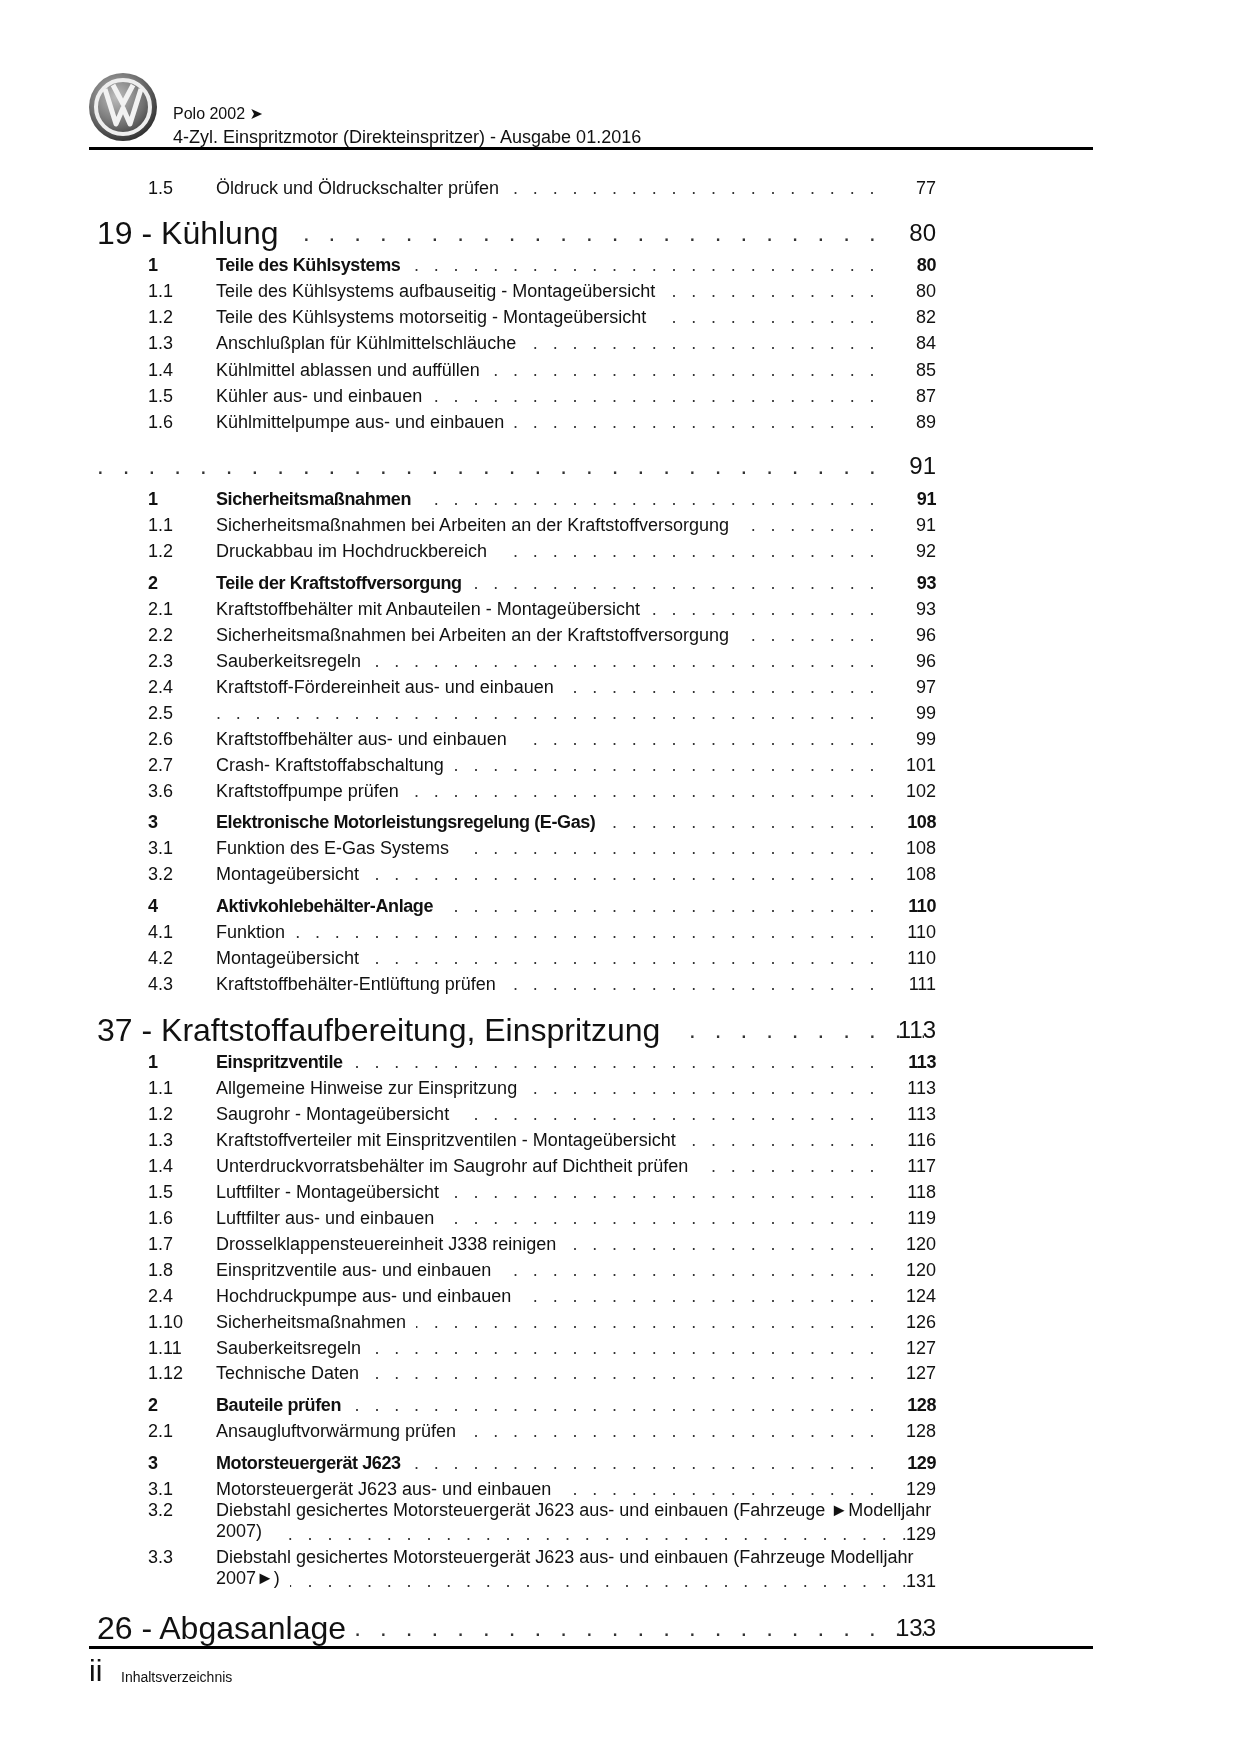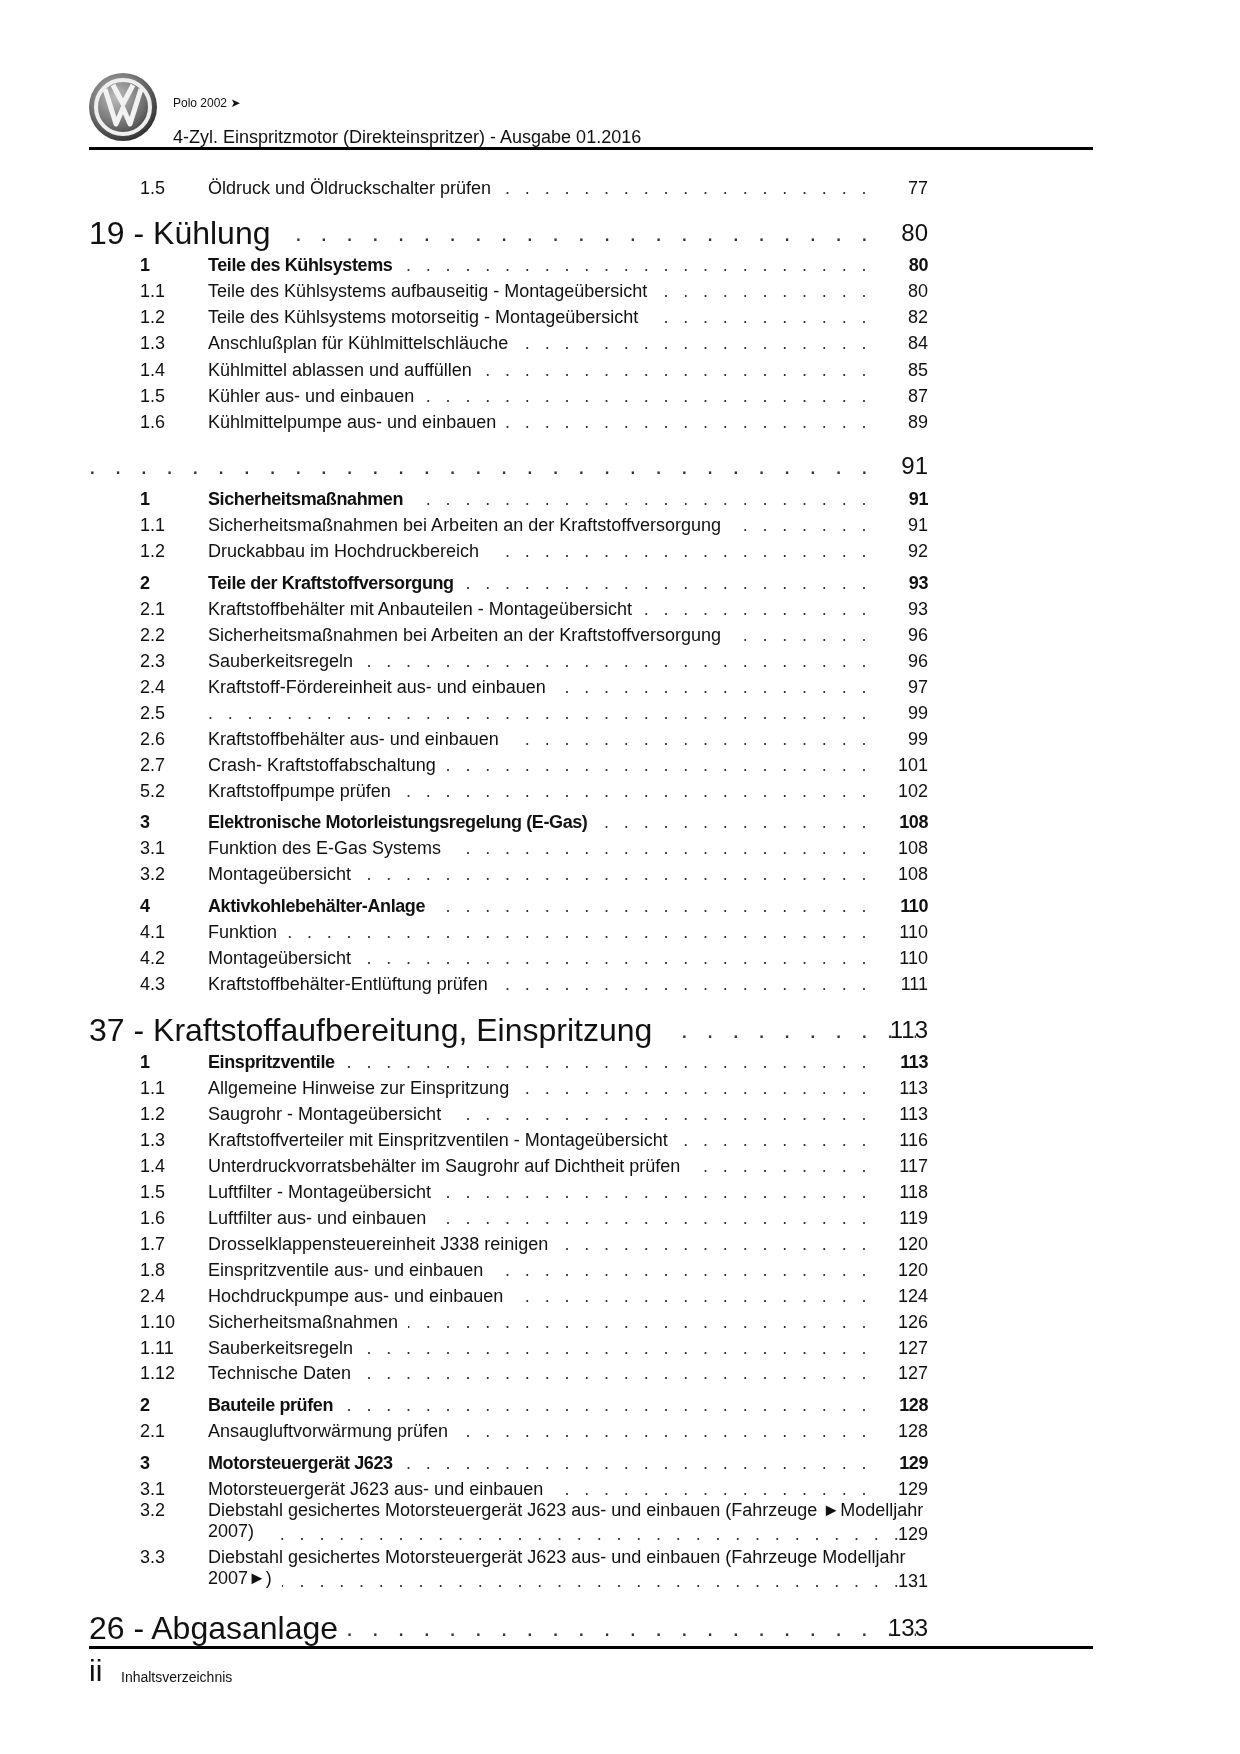--- a/index.html
+++ b/index.html
@@ -1,22 +1,22 @@
 <!DOCTYPE html>
 <html><head>
 <meta charset="utf-8">
 <style>
   html, body { margin:0; padding:0; background:#ffffff; }
   body { width:1240px; height:1754px; position:relative; overflow:hidden;
          font-family:"Liberation Sans", sans-serif; color:#111; }
   .logo { position:absolute; left:88px; top:72px; width:70px; height:70px; }
-  .hdr-l1 { position:absolute; left:173px; top:93px; font-size:12px; line-height:20px; white-space:nowrap; }
+  .hdr-l1 { position:absolute; left:173px; top:104px; font-size:16px; line-height:20px; white-space:nowrap; }
   .hdr-l2 { position:absolute; left:173px; top:127px; font-size:18px; line-height:20px; white-space:nowrap; }
   .rule { position:absolute; left:89px; width:1004px; height:3px; background:#000; }
-  .row { position:absolute; left:0; width:1076px; height:24px; }
+  .row { position:absolute; left:8px; width:1076px; height:24px; }
   .row .num { position:absolute; left:140px; font-size:18px; line-height:24px; white-space:nowrap; }
   .row .title { position:absolute; left:208px; font-size:18px; line-height:24px; white-space:nowrap; background:#fff; padding-right:10px; z-index:2; }
   .row .dots { position:absolute; left:208px; right:195px; top:0; height:24px; overflow:hidden; z-index:1;
                font-size:18px; line-height:24px; letter-spacing:4.9px; color:#333; white-space:nowrap; text-align:right; }
   .row .page { position:absolute; right:148px; font-size:18px; line-height:24px; text-align:right; white-space:nowrap; }
   .row.bold .num, .row.bold .title, .row.bold .page { font-weight:bold; letter-spacing:-0.4px; }
   .chap { height:32px; }
   .chap .title { left:89px; font-size:32px; line-height:32px; }
   .chap .dots { left:89px; right:195px; height:32px; font-size:24px; line-height:32px; letter-spacing:6.2px; }
   .chap .page { font-size:24px; line-height:32px; }
@@ -169,21 +169,21 @@
   <span class="dots">. . . . . . . . . . . . . . . . . . . . . . . . . . . . . . . . . . . . . . . . . . . . . . . . . . . . . . . . . . . . . . . . . . . . . . . . . . . . . . . . . . . . . . . . . . . . . . . . . . . . . . . . . . . . . . . . . . . .</span>
   <span class="page">99</span>
 </div>
 <div class="row" style="top:753px">
   <span class="num">2.7</span>
   <span class="title">Crash- Kraftstoffabschaltung</span>
   <span class="dots">. . . . . . . . . . . . . . . . . . . . . . . . . . . . . . . . . . . . . . . . . . . . . . . . . . . . . . . . . . . . . . . . . . . . . . . . . . . . . . . . . . . . . . . . . . . . . . . . . . . . . . . . . . . . . . . . . . . .</span>
   <span class="page">101</span>
 </div>
 <div class="row" style="top:779px">
-  <span class="num">5.2</span>
+  <span class="num">3.6</span>
   <span class="title">Kraftstoffpumpe prüfen</span>
   <span class="dots">. . . . . . . . . . . . . . . . . . . . . . . . . . . . . . . . . . . . . . . . . . . . . . . . . . . . . . . . . . . . . . . . . . . . . . . . . . . . . . . . . . . . . . . . . . . . . . . . . . . . . . . . . . . . . . . . . . . .</span>
   <span class="page">102</span>
 </div>
 <div class="row bold" style="top:810px">
   <span class="num">3</span>
   <span class="title">Elektronische Motorleistungsregelung (E-Gas)</span>
   <span class="dots">. . . . . . . . . . . . . . . . . . . . . . . . . . . . . . . . . . . . . . . . . . . . . . . . . . . . . . . . . . . . . . . . . . . . . . . . . . . . . . . . . . . . . . . . . . . . . . . . . . . . . . . . . . . . . . . . . . . .</span>
   <span class="page">108</span>
 </div>

